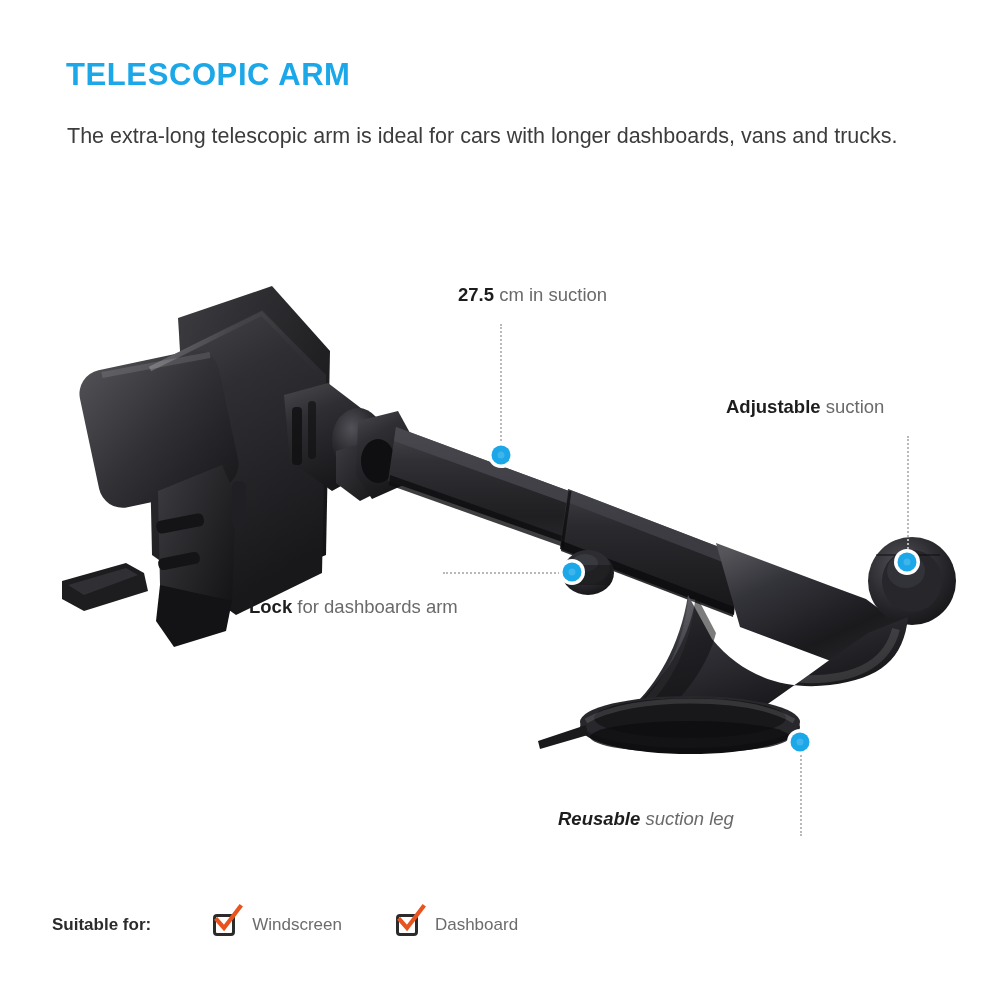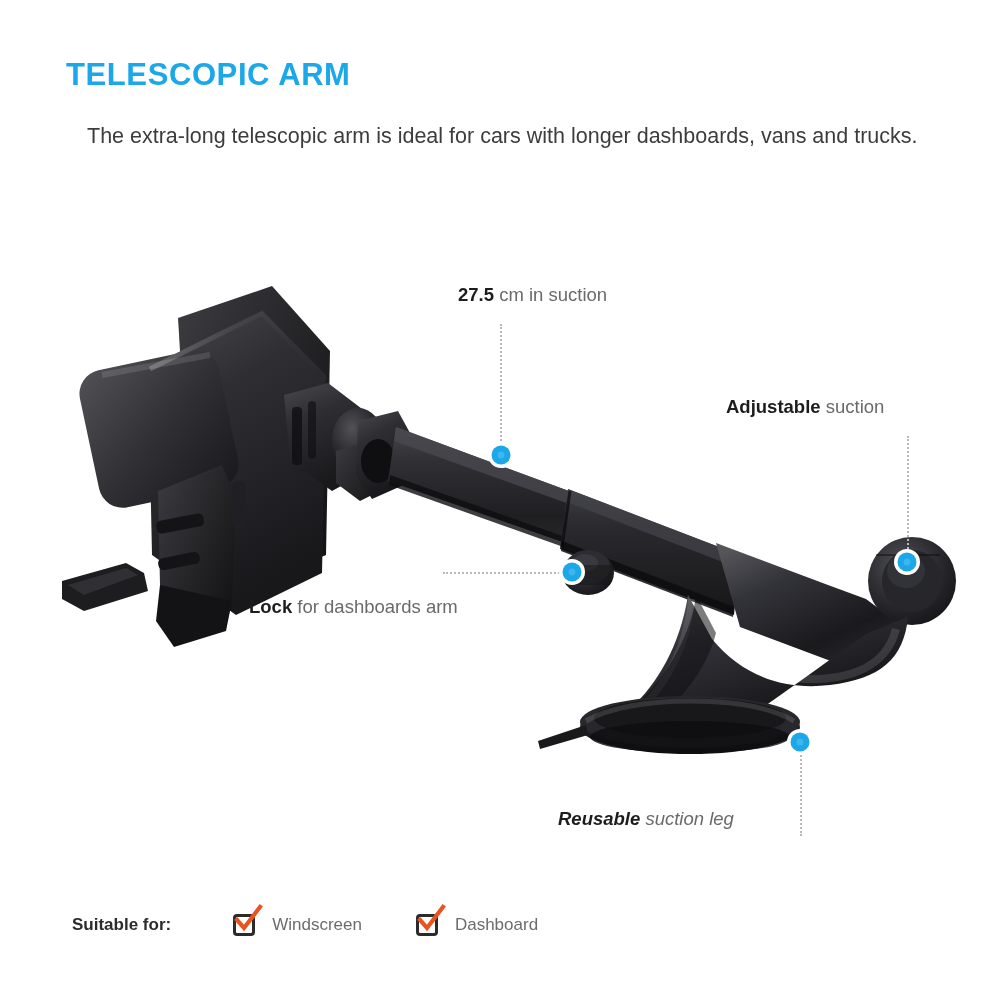--- a/index.html
+++ b/index.html
@@ -38,21 +38,20 @@
   }
   .subtitle {
     position: absolute;
     left: 67px;
     top: 120px;
     width: 900px;
     font-size: 21.5px;
     font-weight: normal;
     color: #3c3c3c;
     line-height: 1.52;
-    margin-left: 20px;
   }
 
   
   .callout {
     position: absolute;
     white-space: nowrap;
     font-size: 18.5px;
     color: #6d6d6d;
     line-height: 1;
   }
@@ -103,21 +102,21 @@
     background: #3fb5ec;
   }
   #dot-length  { left: 501px; top: 455px; }
   #dot-height  { left: 907px; top: 562px; }
   #dot-lock    { left: 572px; top: 572px; }
   #dot-suction { left: 800px; top: 742px; }
 
   
   .suitable-row {
     position: absolute;
-    left: 72px;
+    left: 52px;
     top: 905px;
     display: flex;
     align-items: center;
     height: 40px;
     justify-content: flex-end;
   }
   .suitable-label {
     font-size: 17px;
     font-weight: bold;
     color: #2b2b2b;

